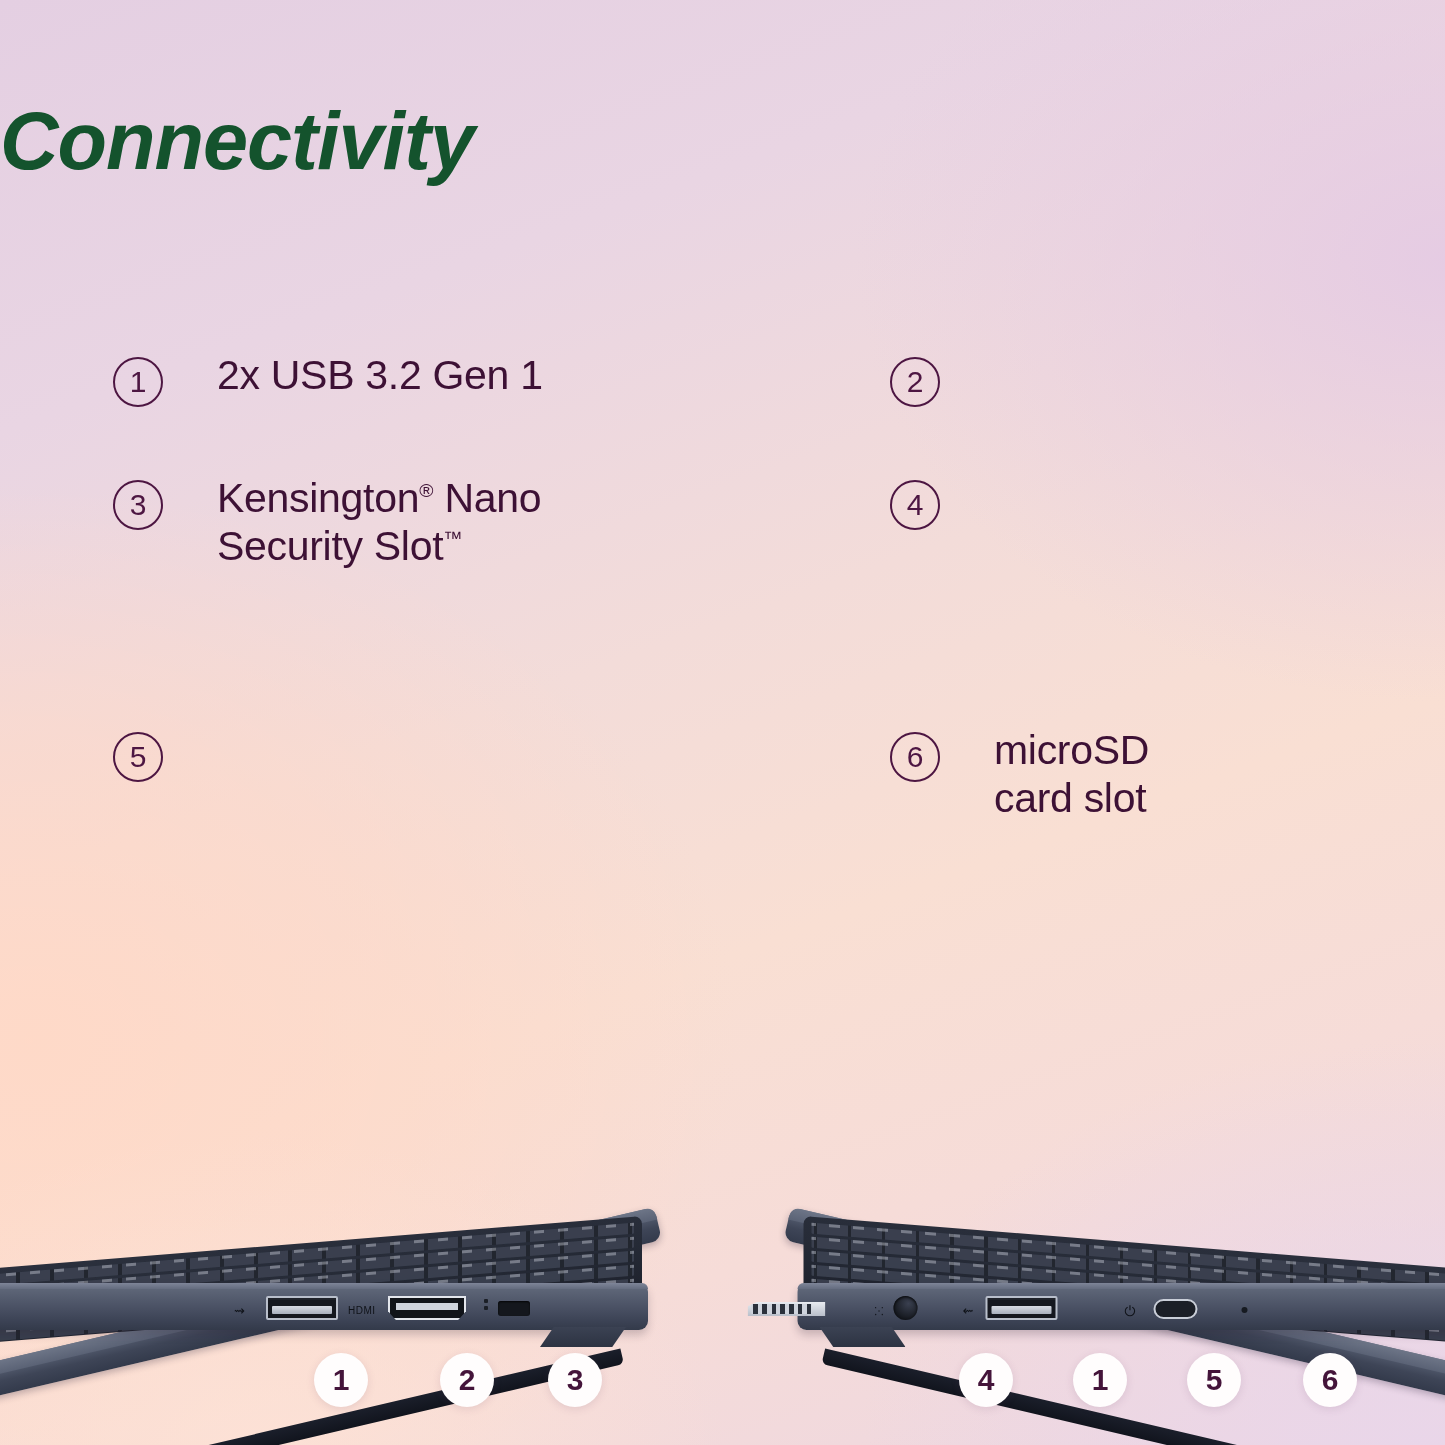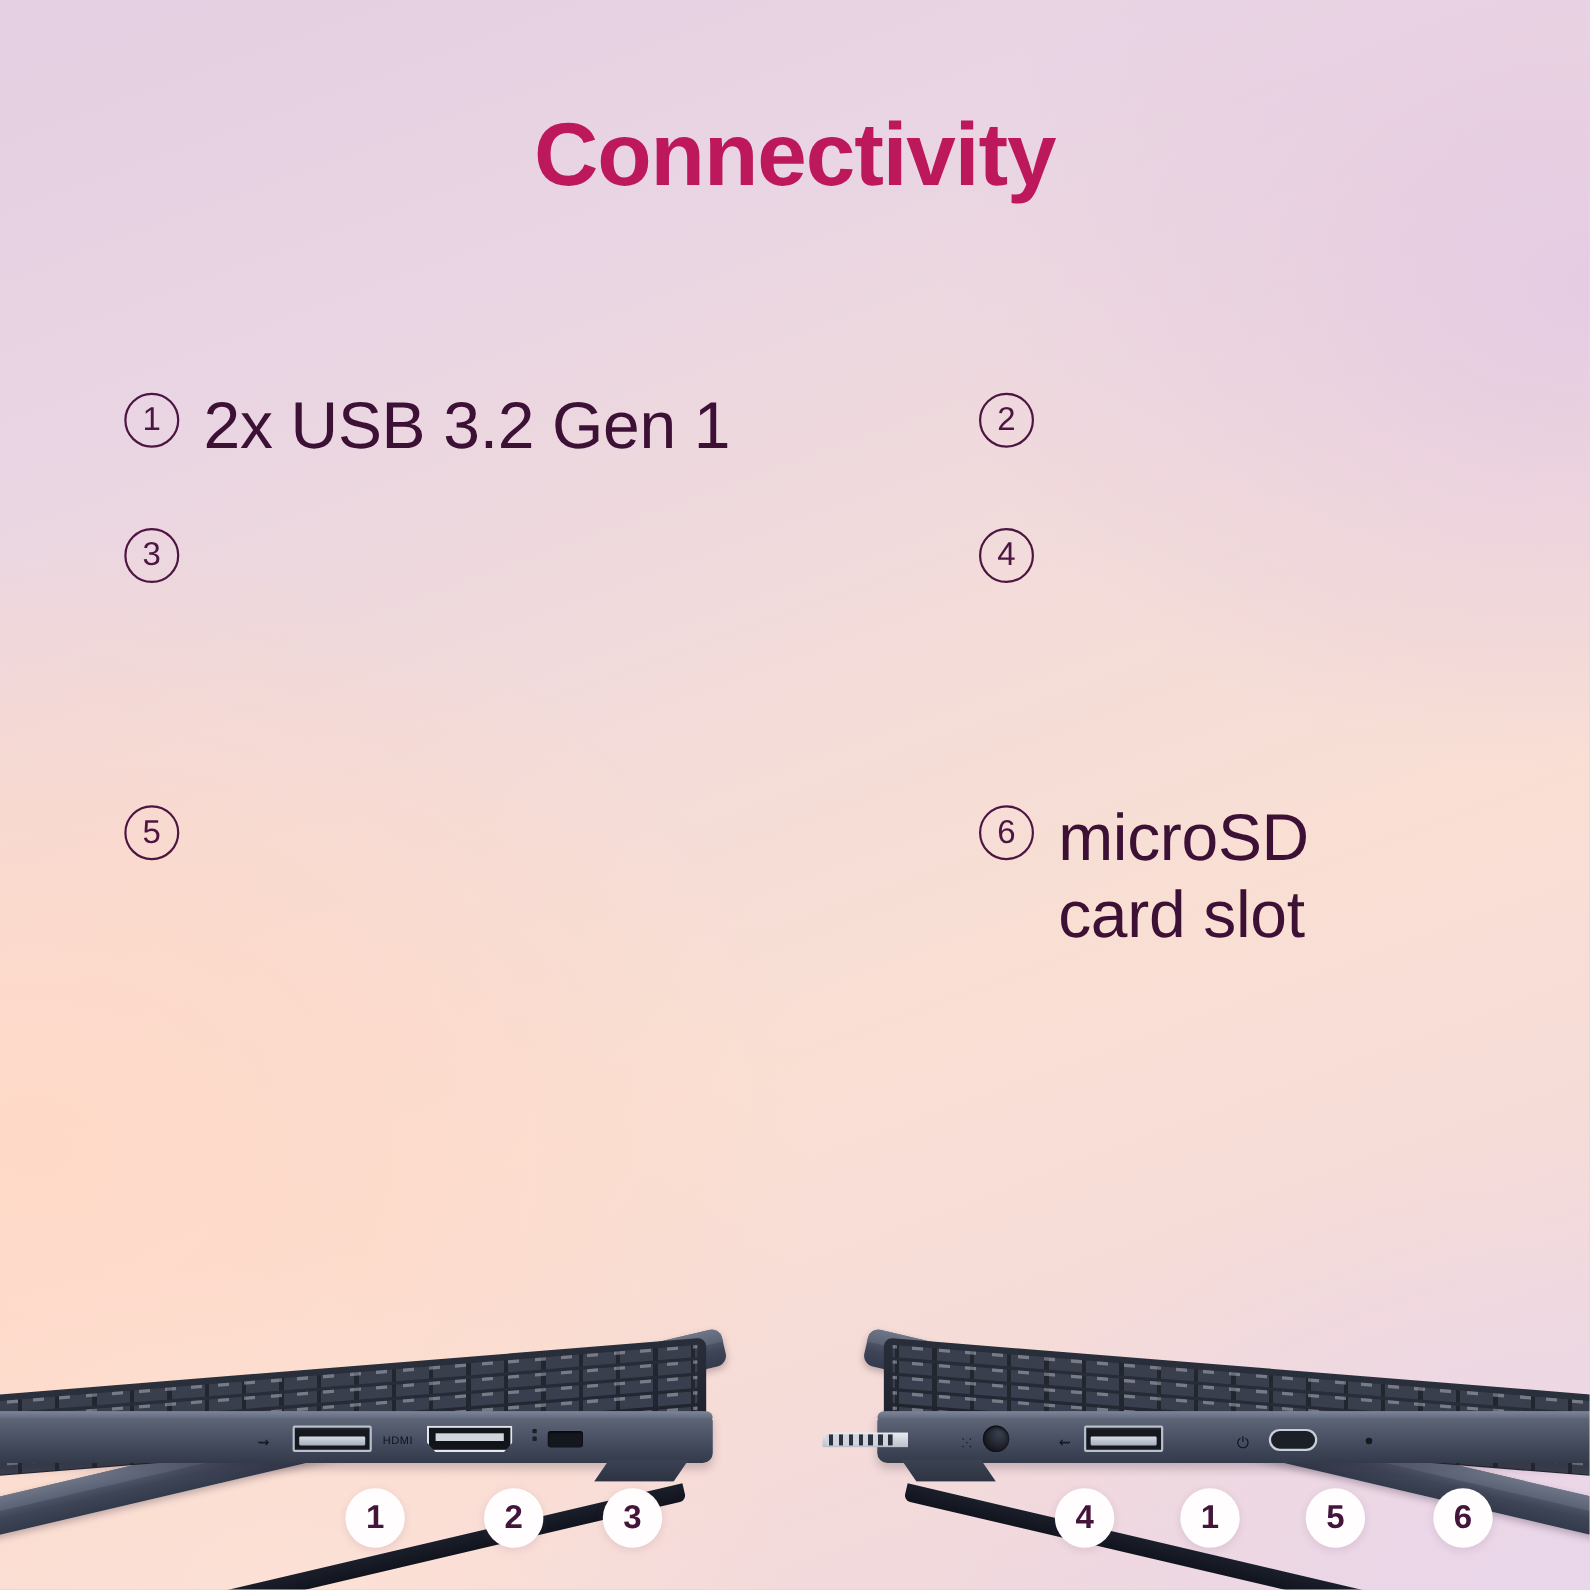--- a/index.html
+++ b/index.html
@@ -19,44 +19,45 @@
   .g3 { position:absolute; inset:0;
         background:radial-gradient(ellipse 60% 45% at 100% 18%, rgba(228,202,228,.9) 0%, rgba(228,202,228,0) 68%); }
   .g4 { position:absolute; inset:0;
         background:radial-gradient(ellipse 55% 40% at 98% 100%, rgba(233,214,234,.9) 0%, rgba(233,214,234,0) 70%); }
   .g5 { position:absolute; inset:0;
         background:radial-gradient(ellipse 45% 30% at 18% 100%, rgba(253,226,214,.85) 0%, rgba(253,226,214,0) 72%); }
 
   
   #title {
     position:absolute; top:95px; left:0; width:100%;
-    text-align:center; z-index:5;
+    z-index:5;
     font-size:81px; font-weight:bold; letter-spacing:-1px;
-    color:#be185d;
+    color:#14532d;
+    font-style:italic;
   }
 
   
   #features { position:absolute; top:352px; left:0; width:100%; z-index:5; }
   .frow { position:relative; height:123px; }
   .frow.tall { height:125px; }
   .fitem { position:absolute; display:flex; align-items:flex-start; gap:22px; }
   .fitem.col-left  { left:113px; }
   .fitem.col-right { left:890px; }
 
   .marker {
     flex:0 0 auto;
     width:50px; height:50px; border-radius:50%;
     border:2.5px solid #4d1642;
     display:flex; align-items:center; justify-content:center;
     font-size:30px; color:#4d1642; font-weight:400;
     margin-top:5px; line-height:1;
   }
   .ftext {
-    font-size:60px; line-height:1.16; color:#3d1135;
-    font-weight:400; letter-spacing:-0.3px; white-space:pre-line;
+    font-size:41px; line-height:1.16; color:#3d1135;
+    font-weight:400; letter-spacing:-0.3px; white-space:pre-line;margin-left:32px;
   }
   .ftext sup { font-size:0.47em; vertical-align:super; letter-spacing:0; }
 
   
   #laptops { position:absolute; left:0; bottom:0; width:100%; height:400px; z-index:4; }
 
   .lap { position:absolute; bottom:93px; width:50%; height:310px; }
   .lap-left  { left:-38px; }
   .lap-right { right:-38px; transform:scaleX(-1); }
 
@@ -209,20 +210,21 @@
       <div class="ftext">2x USB 3.2 Gen 1</div>
     </div>
     <div class="fitem col-right">
       <div class="marker">2</div>
     </div>
   </div>
 
   <div class="frow tall" style="height:252px">
     <div class="fitem col-left">
       <div class="marker">3</div>
+      <div class="ftext">Kensington<sup>®</sup> Nano<br>Security Slot<sup>™</sup></div>
     </div>
     <div class="fitem col-right">
       <div class="marker">4</div>
     </div>
   </div>
 
   <div class="frow tall" style="height:252px">
     <div class="fitem col-left">
       <div class="marker">5</div>
     </div>

